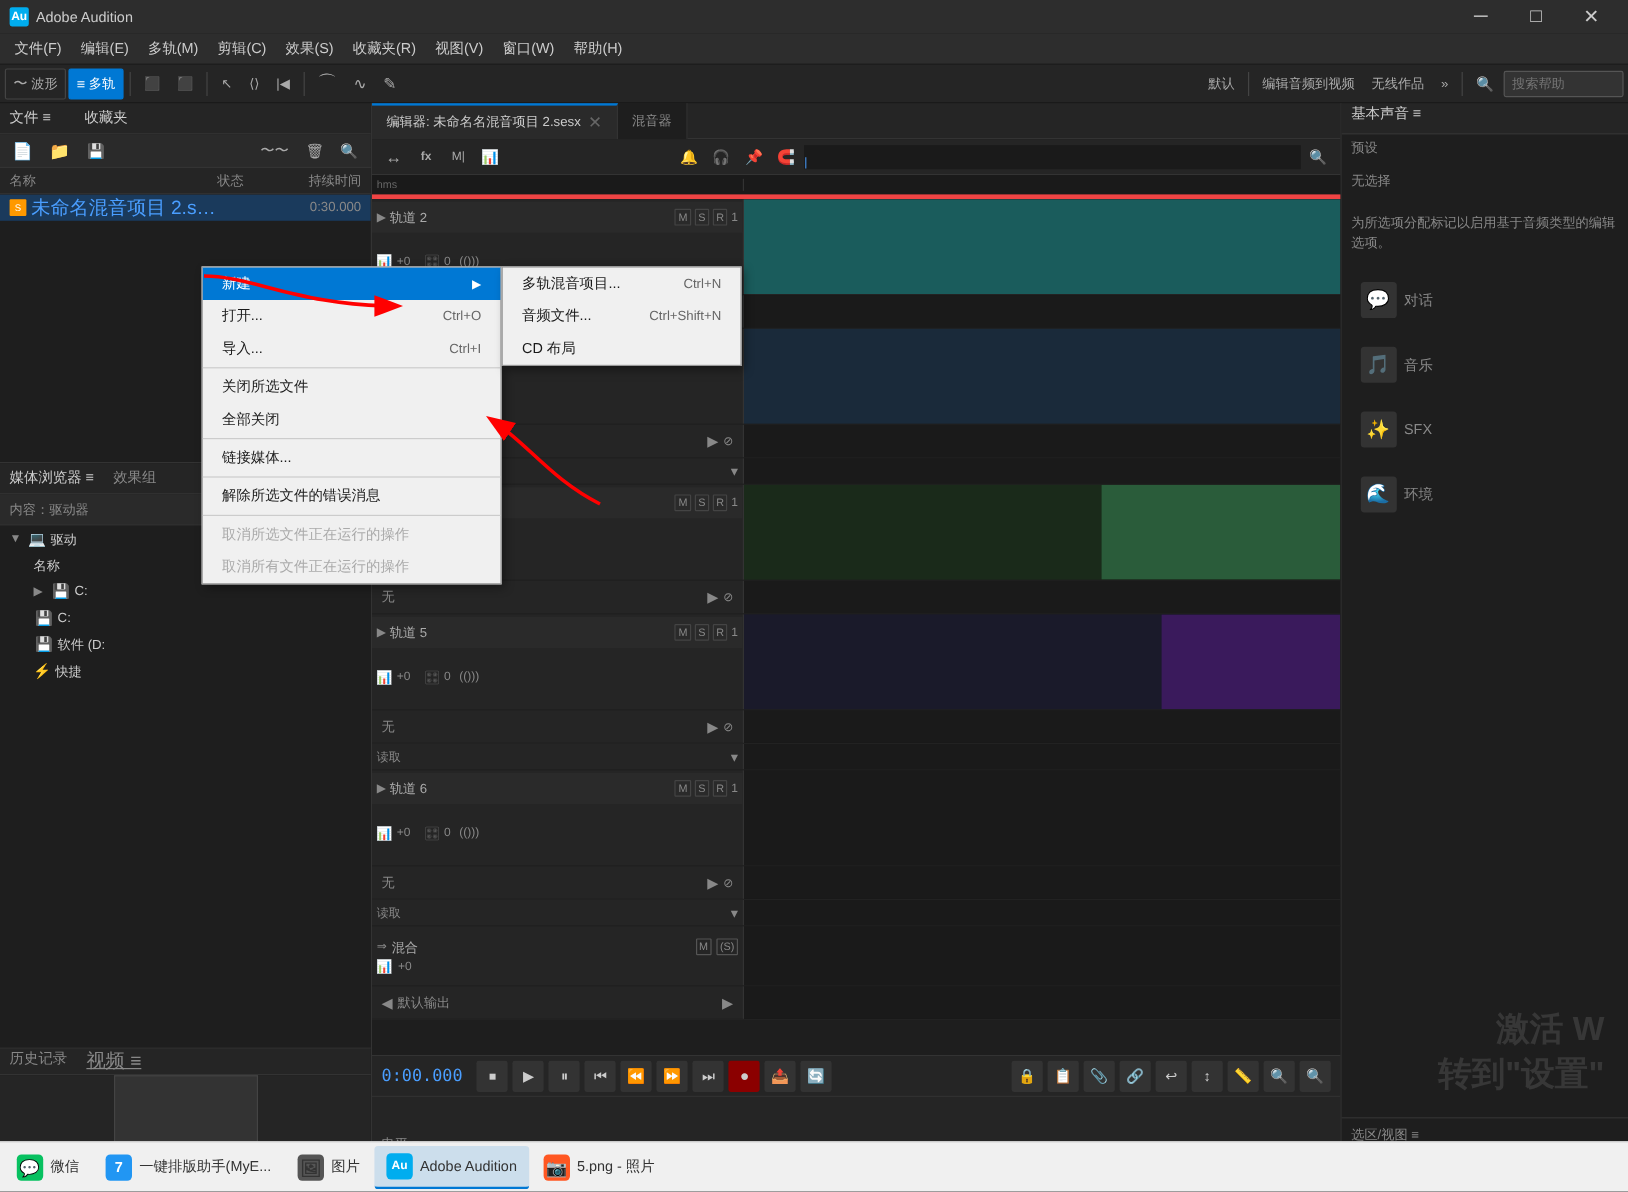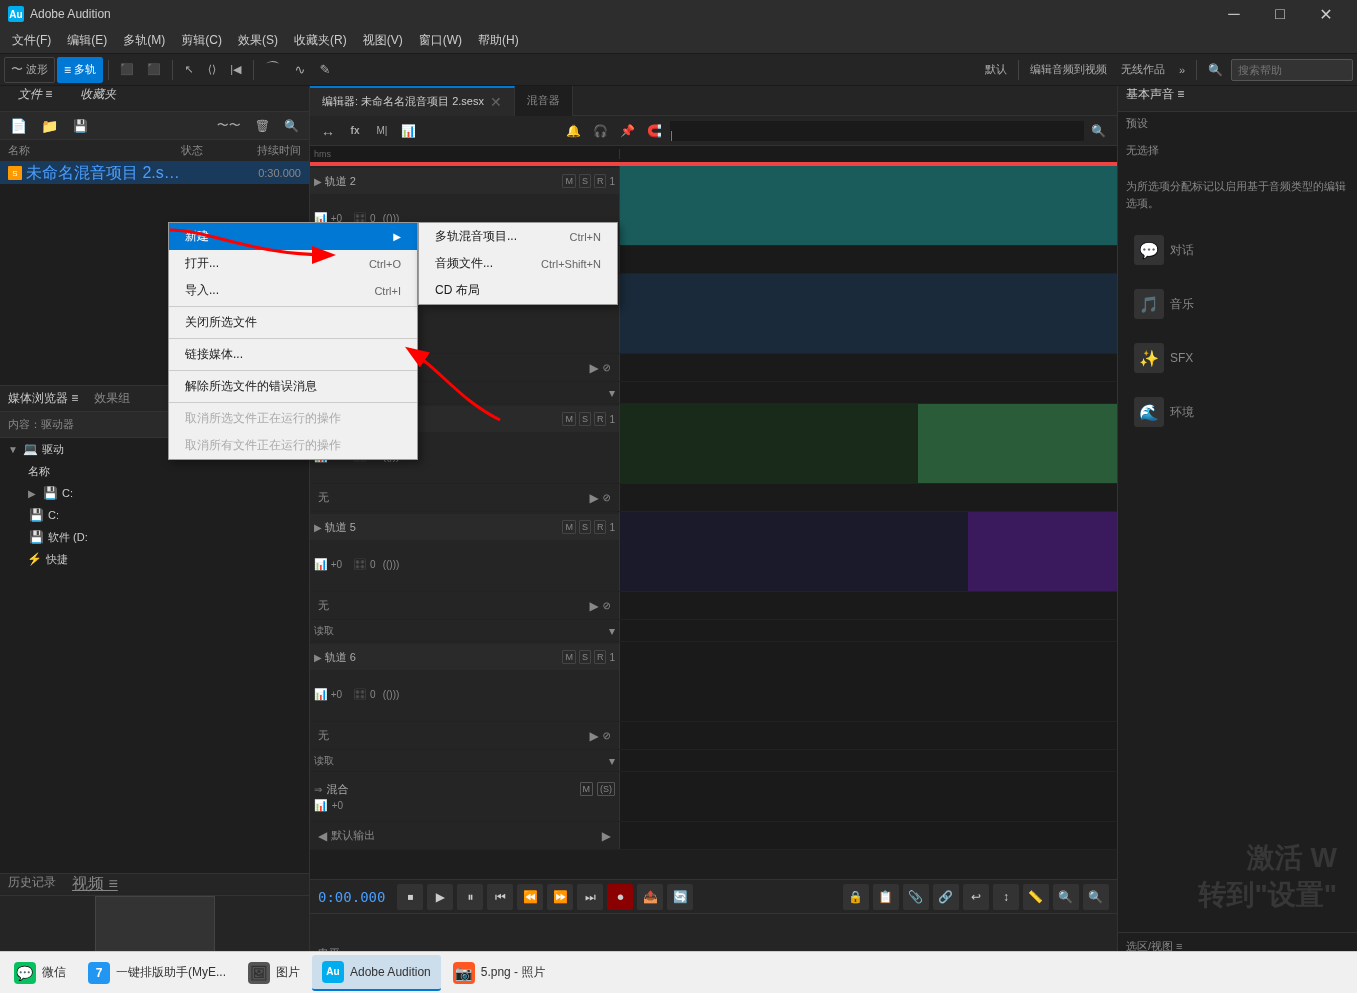--- a/index.html
+++ b/index.html
@@ -24,21 +24,21 @@
     .toolbar-separator { width: 1px; height: 20px; background: #444; margin: 0 3px; }
     
     
     #main { display: flex; height: calc(993px - 28px - 26px - 32px); }
     
     
     #left-panel { width: 310px; display: flex; flex-direction: column; background: #1e1e1e; border-right: 1px solid #333; }
     
     
     #files-panel { height: 300px; border-bottom: 1px solid #333; display: flex; flex-direction: column; }
-    #files-header { height: 26px; background: #252525; display: flex; align-items: flex-start; padding: 0 18px; gap: 8px; border-bottom: 1px solid #333; font-style: italic; }
+    #files-header { height: 26px; background: #252525; display: flex; align-items: center; padding: 0 8px; gap: 8px; border-bottom: 1px solid #333; }
     #files-toolbar { height: 28px; background: #2a2a2a; display: flex; align-items: center; padding: 0 4px; gap: 2px; border-bottom: 1px solid #333; }
     #files-columns { height: 22px; background: #252525; display: flex; align-items: center; padding: 0 8px; border-bottom: 1px solid #333; font-size: 11px; color: #888; }
     #files-list { flex: 1; overflow-y: auto; }
     .file-item { height: 22px; display: flex; align-items: center; padding: 0 8px; gap: 4px; cursor: pointer; }
     .file-item.selected { background: #1a3a5c; }
     .file-item-icon { width: 14px; height: 14px; background: #f90; border-radius: 1px; font-size: 8px; display: flex; align-items: center; justify-content: center; color: white; flex-shrink: 0; }
     .file-item-name { flex: 1; font-size: 16px; color: #4a9eff; white-space: nowrap; overflow: hidden; text-overflow: ellipsis; text-align: center; }
     .file-item-status { width: 40px; font-size: 11px; color: #888; }
     .file-item-duration { width: 70px; font-size: 11px; color: #888; text-align: right; }
     
@@ -199,21 +199,21 @@
   <div class="toolbar-btn" style="font-size:13px;">∿</div>
   <div class="toolbar-btn" style="font-size:13px;">✎</div>
   <div style="flex:1;"></div>
   <div class="toolbar-btn">默认</div>
   <div class="toolbar-separator"></div>
   <div class="toolbar-btn">编辑音频到视频</div>
   <div class="toolbar-btn">无线作品</div>
   <div class="toolbar-btn">»</div>
   <div class="toolbar-separator"></div>
   <div class="toolbar-btn" style="font-size:12px;">🔍</div>
-  <input type="text" style="background: rgb(51, 51, 51); border: 1px solid rgb(85, 85, 85); color: rgb(204, 204, 204); padding: 2px 6px; font-size: 11px; width: 122px; height: 22px; border-radius: 2px;" placeholder="搜索帮助">
+  <input type="text" style="background: rgb(51, 51, 51); border: 1px solid rgb(85, 85, 85); color: rgb(204, 204, 204); padding: 2px 6px; font-size: 11px; width: 100px; height: 22px; border-radius: 2px;" placeholder="搜索帮助">
 </div>
 
 <div id="main">
 
   <div id="left-panel">
 
     <div id="files-panel">
       <div id="files-header">
         <span>文件 ≡</span>
         <span style="margin-left:20px;">收藏夹</span>
@@ -640,20 +640,23 @@
       <span class="ctx-shortcut">Ctrl+O</span>
     </div>
     <div class="ctx-item">
       <span>导入...</span>
       <span class="ctx-shortcut">Ctrl+I</span>
     </div>
     <div class="ctx-separator"></div>
     <div class="ctx-item">
       <span>关闭所选文件</span>
     </div>
+    <div class="ctx-item">
+      <span>全部关闭</span>
+    </div>
     <div class="ctx-separator"></div>
     <div class="ctx-item">
       <span>链接媒体...</span>
     </div>
     <div class="ctx-separator"></div>
     <div class="ctx-item">
       <span>解除所选文件的错误消息</span>
     </div>
     <div class="ctx-separator"></div>
     <div class="ctx-item disabled">

